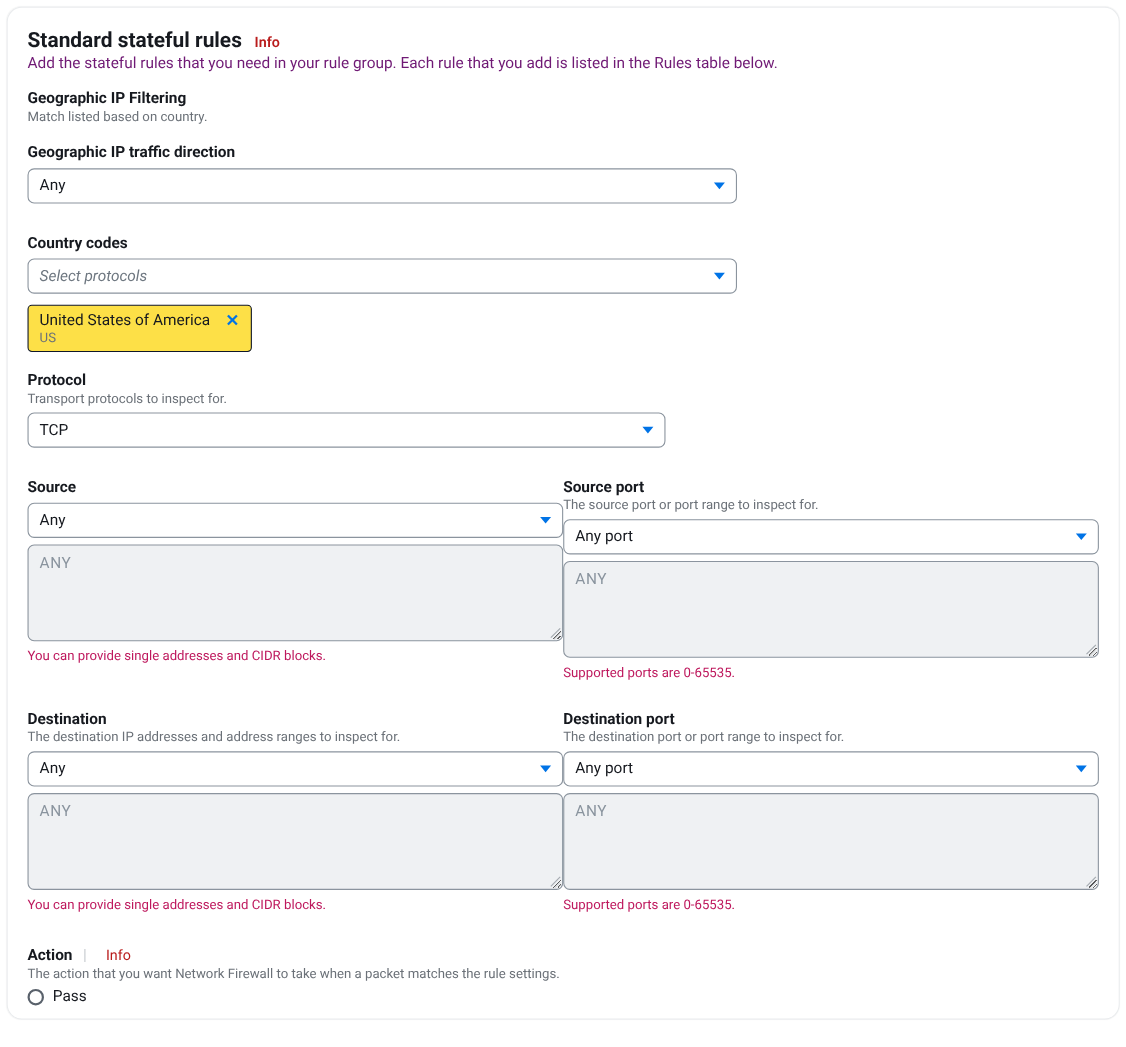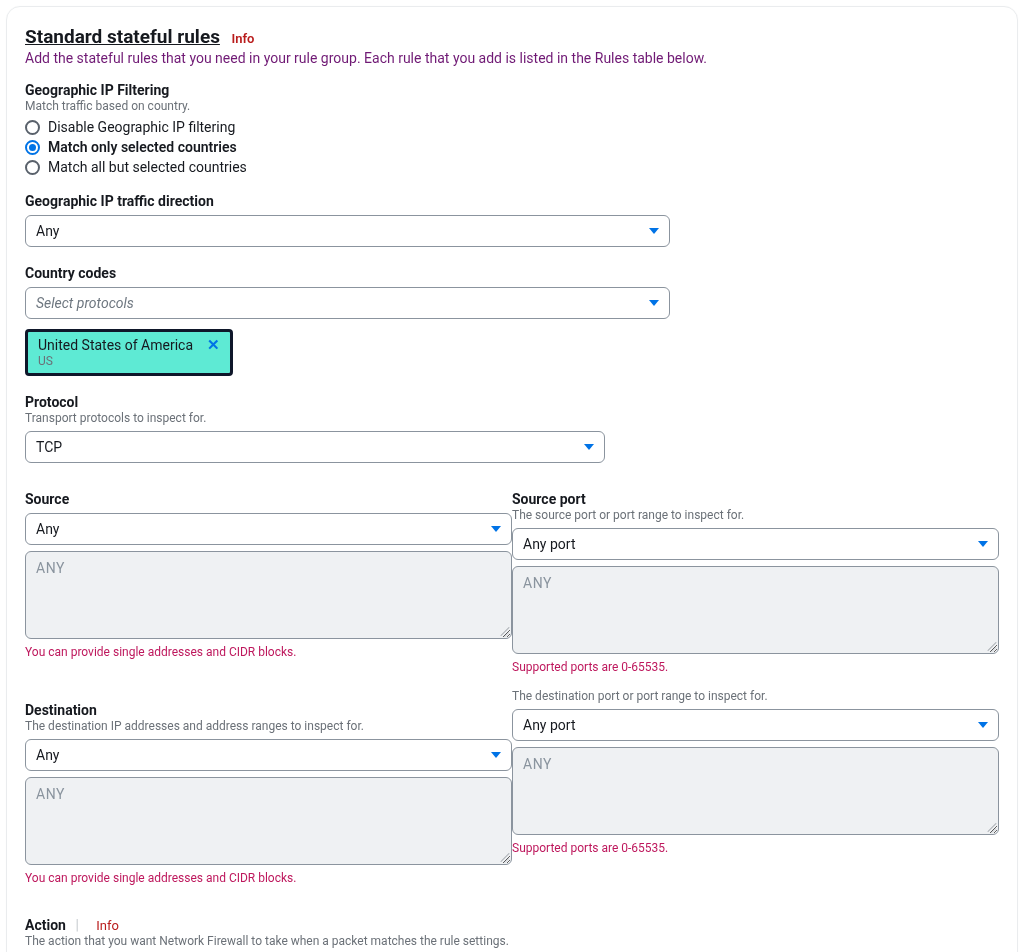--- a/index.html
+++ b/index.html
@@ -11,21 +11,21 @@
     background: #fff;
     width: 1024px;
   }
   .panel {
     margin: 6px;
     border: 1px solid #eaecee;
     border-radius: 14px;
     padding: 18px 18px 8px 18px;
     box-shadow: 0 0 1px rgba(0,0,0,0.05);
   }
-  h2.title { font-size: 19px; margin: 0 0 2px 0; font-weight: 700; display: inline-block; text-decoration: underline; }
+  h2.title { font-size: 19px; margin: 0 0 2px 0; font-weight: 700; display: inline-block; }
   .info-link { color: #b91c1c; font-size: 13px; font-weight: 600; margin-left: 8px; cursor: pointer; }
   .info-link.thin { font-weight: 400; }
   .pipe { color: #c8ccd0; margin: 0 6px 0 6px; }
   .subtitle { color: #701a75; font-size: 14px; margin-bottom: 16px; }
 
   .section-label { font-weight: 700; font-size: 14px; margin-top: 14px; }
   .section-help { color: #6b7178; font-size: 12px; margin-top: 1px; }
 
   .radio-group { margin-top: 6px; }
   .radio-item { display: flex; align-items: center; gap: 8px; margin: 4px 0; cursor: pointer; }
@@ -45,22 +45,22 @@
   }
   .select-box.wide { width: 645px; }
   .select-box.med  { width: 580px; }
   .select-placeholder { color: #6e7780; font-style: italic; }
   .caret {
     width: 0; height: 0; border-left: 5px solid transparent; border-right: 5px solid transparent;
     border-top: 6px solid #0073e6;
   }
 
   .token {
-    display: inline-block; border: 3px solid #0f172a; border-radius: 4px;
-    background: #5eead4; padding: 5px 10px 5px 10px; margin-top: 10px; min-width: 170px;
+    display: inline-block; border: 1px solid #0f172a; border-radius: 4px;
+    background: #fde047; padding: 5px 10px 5px 10px; margin-top: 10px; min-width: 170px;
   }
   .token-row { display: flex; align-items: center; justify-content: space-between; gap: 14px; }
   .token-title { font-size: 14px; color: #16191f; }
   .token-sub { font-size: 12px; color: #6b7178; margin-top: 1px; }
   .token-x { color: #0073e6; font-weight: 700; cursor: pointer; font-size: 15px; line-height: 1; }
 
   .two-col { display: flex; margin-top: 14px; }
   .col { flex: 1; min-width: 0; }
 
   .textarea-box {
@@ -89,47 +89,31 @@
 <div class="panel">
 
   <div>
     <h2 class="title">Standard stateful rules</h2>
     <span class="info-link">Info</span>
   </div>
   <div class="subtitle">Add the stateful rules that you need in your rule group. Each rule that you add is listed in the Rules table below.</div>
 
   
   <div class="section-label">Geographic IP Filtering</div>
-  <div class="section-help">Match traffic based on country.</div>
-  <div class="radio-group">
-    <div class="radio-item">
-      <span class="radio-outer"></span>
-      <span class="radio-text">Disable Geographic IP filtering</span>
-    </div>
-    <div class="radio-item selected">
-      <span class="radio-outer">
-          <span class="radio-inner"></span>
-        </span>
-      <span class="radio-text">Match only selected countries</span>
-    </div>
-    <div class="radio-item">
-      <span class="radio-outer"></span>
-      <span class="radio-text">Match all but selected countries</span>
-    </div>
-  </div>
+  <div class="section-help">Match listed based on country.</div>
 
   
   <div class="section-label" style="margin-top:18px">Geographic IP traffic direction</div>
   <div class="select-box wide">
     <span>Any</span>
     <span class="caret"></span>
   </div>
 
   
-  <div class="section-label" style="margin-top:18px">Country codes</div>
+  <div class="section-label" style="margin-top:28px">Country codes</div>
   <div class="select-box wide">
     <span class="select-placeholder">Select protocols</span>
     <span class="caret"></span>
   </div>
   <div class="token">
     <div class="token-row">
       <span class="token-title">United States of America</span>
       <span class="token-x">✕</span>
     </div>
     <div class="token-sub">US</div>
@@ -181,20 +165,21 @@
         <span>Any</span>
         <span class="caret"></span>
       </div>
       <div class="textarea-box">
         <span class="textarea-ph">ANY</span>
         <span class="resize-handle"></span>
       </div>
       <div class="hint">You can provide single addresses and CIDR blocks.</div>
     </div>
     <div class="col">
+      <div class="section-label">Destination port</div>
       <div class="section-help">The destination port or port range to inspect for.</div>
       <div class="select-box">
         <span>Any port</span>
         <span class="caret"></span>
       </div>
       <div class="textarea-box">
         <span class="textarea-ph">ANY</span>
         <span class="resize-handle"></span>
       </div>
       <div class="hint">Supported ports are 0-65535.</div>

